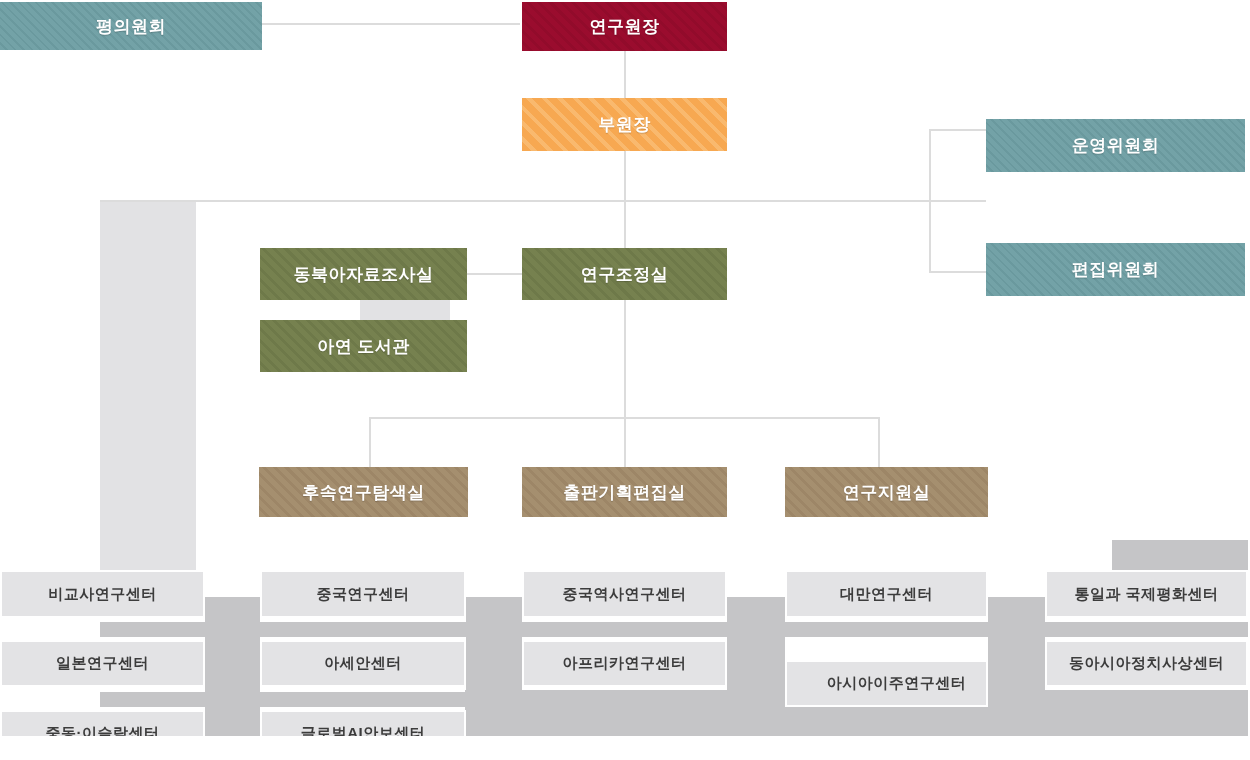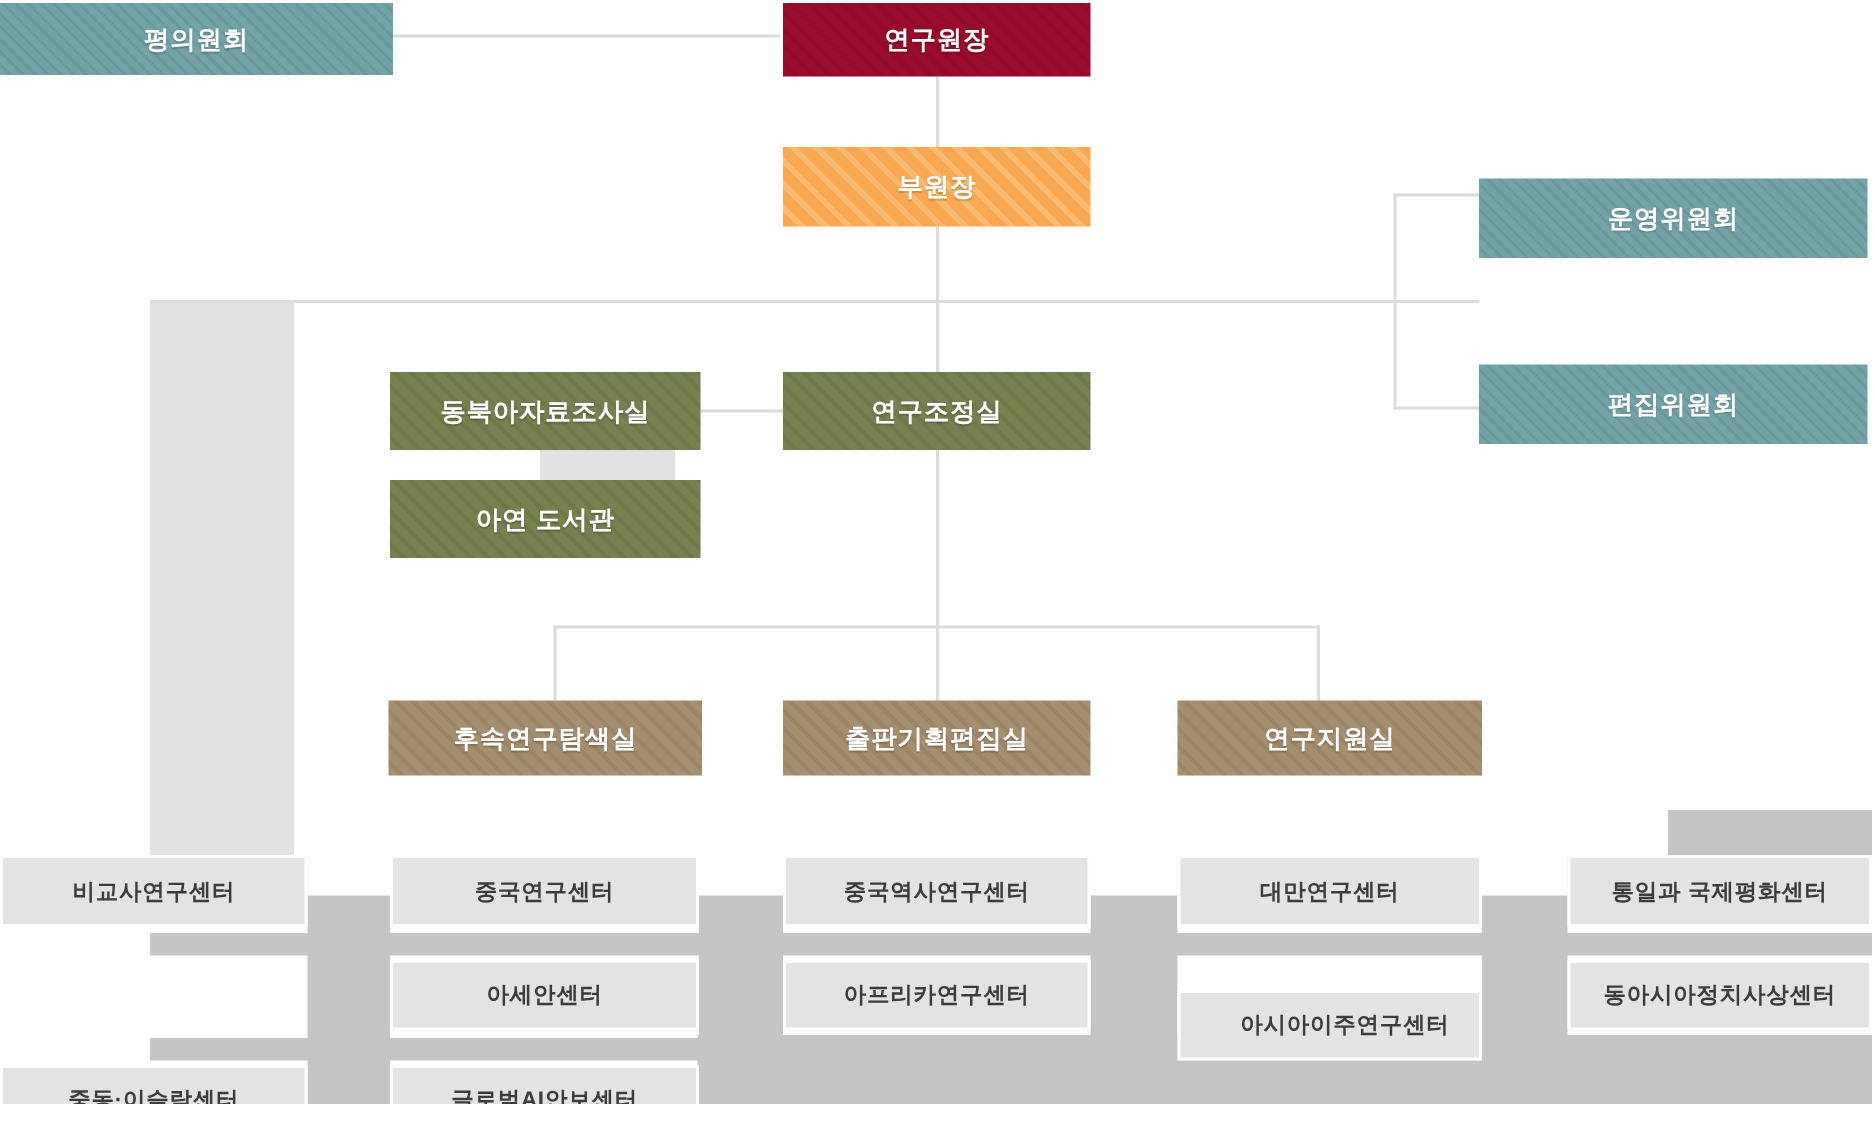--- a/index.html
+++ b/index.html
@@ -101,20 +101,23 @@
   <div class="box center-box" style="left:522px;top:570px;width:205px;height:48px;">
     <span>중국역사연구센터</span>
   </div>
   <div class="box center-box" style="left:785px;top:570px;width:203px;height:48px;">
     <span>대만연구센터</span>
   </div>
   <div class="box center-box" style="left:1045px;top:570px;width:203px;height:48px;">
     <span>통일과 국제평화센터</span>
   </div>
 
+  <div class="box center-box" style="left:0px;top:640px;width:205px;height:47px;">
+    <span>일본연구센터</span>
+  </div>
   <div class="box center-box" style="left:260px;top:640px;width:206px;height:47px;">
     <span>아세안센터</span>
   </div>
   <div class="box center-box" style="left:522px;top:640px;width:205px;height:47px;">
     <span>아프리카연구센터</span>
   </div>
   <div class="box center-box" style="left:785px;top:660px;width:203px;height:47px;padding-left:20px;">
     <span>아시아이주연구센터</span>
   </div>
   <div class="box center-box" style="left:1045px;top:640px;width:203px;height:47px;">

